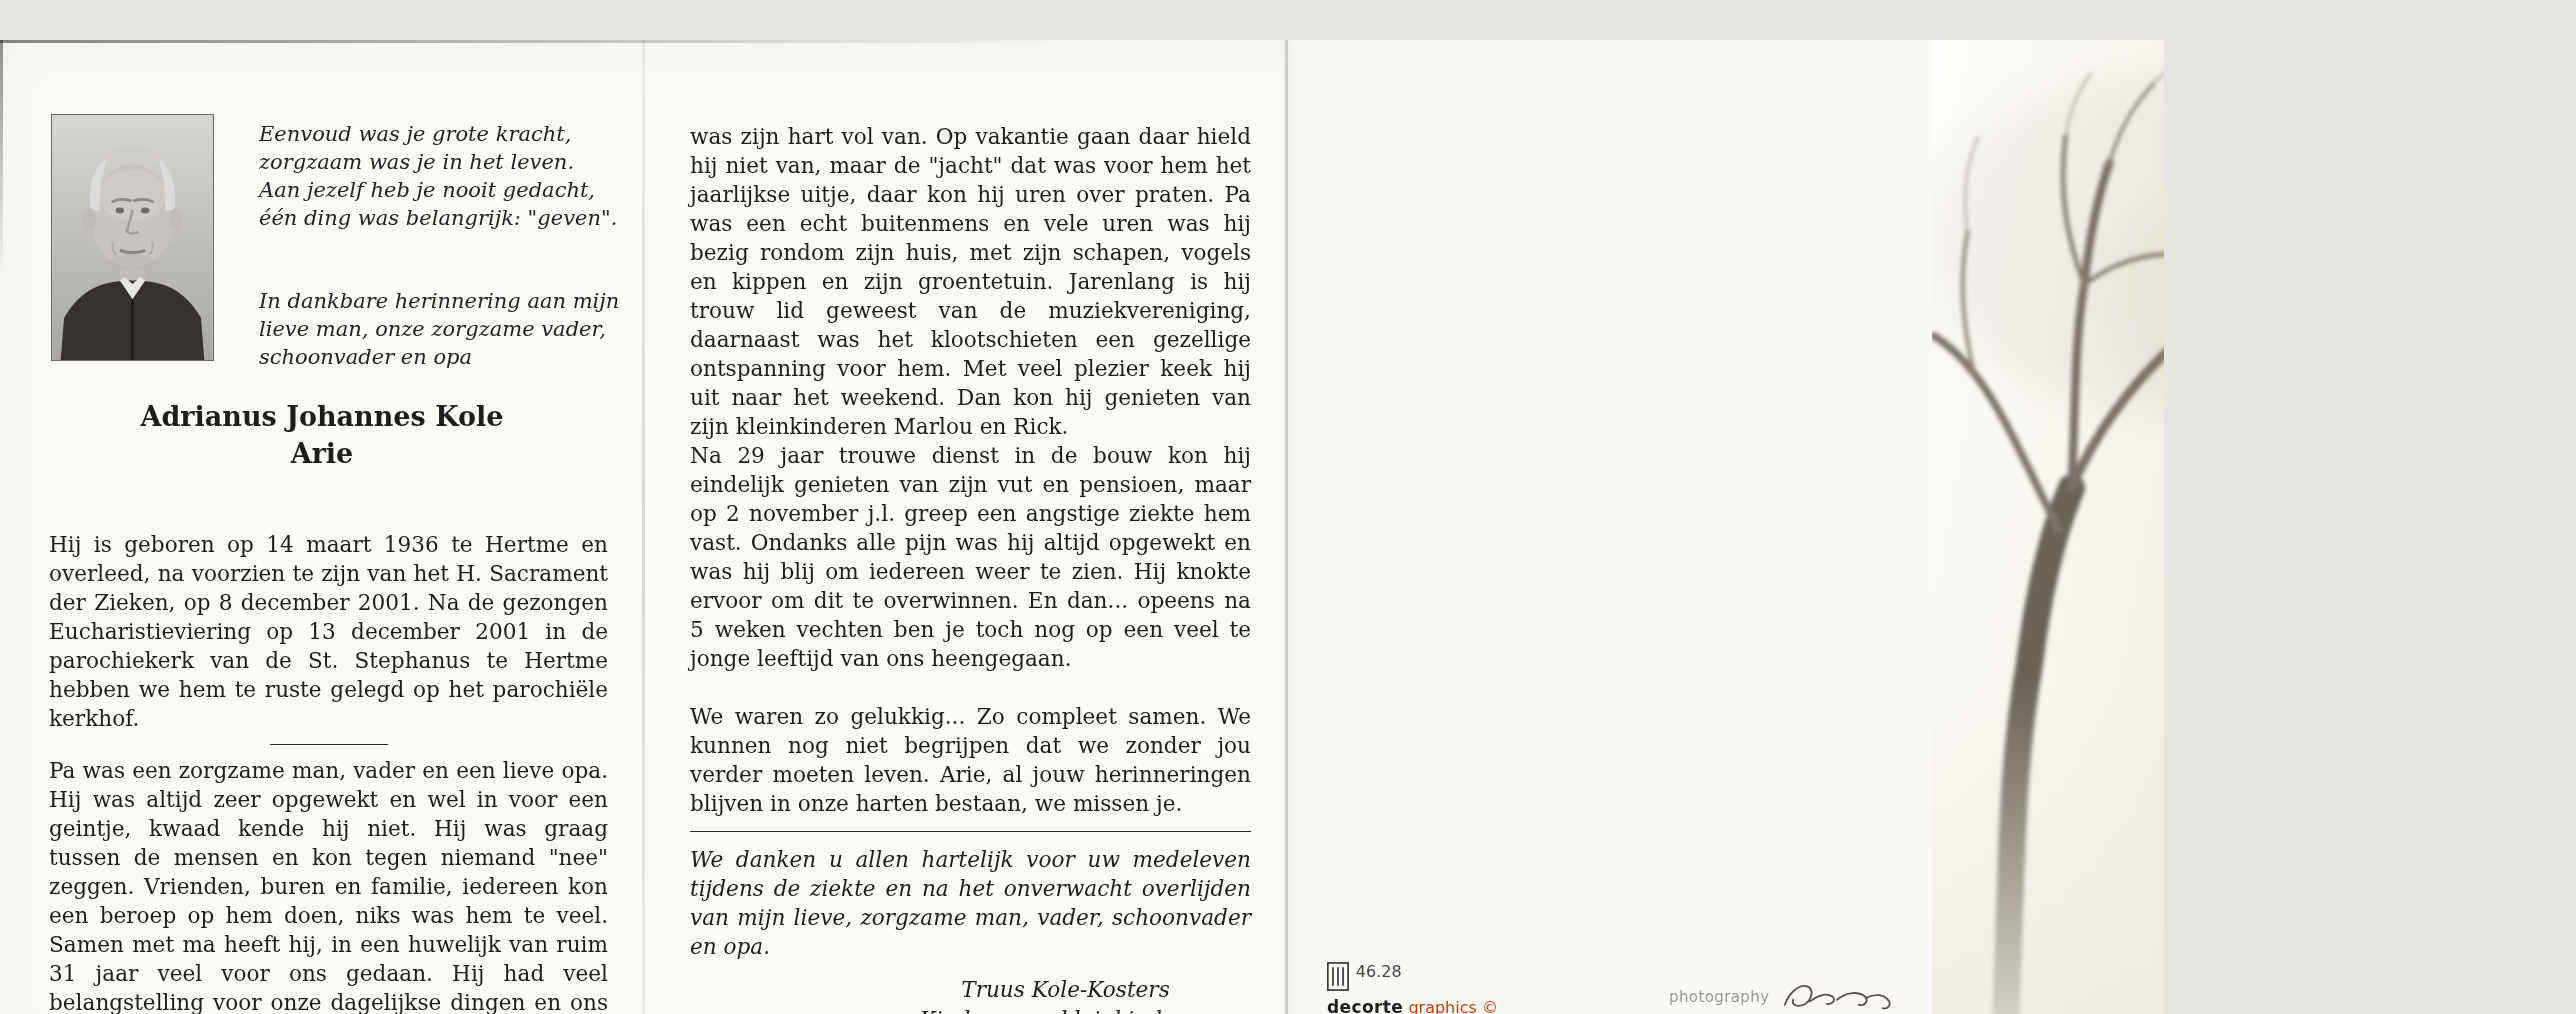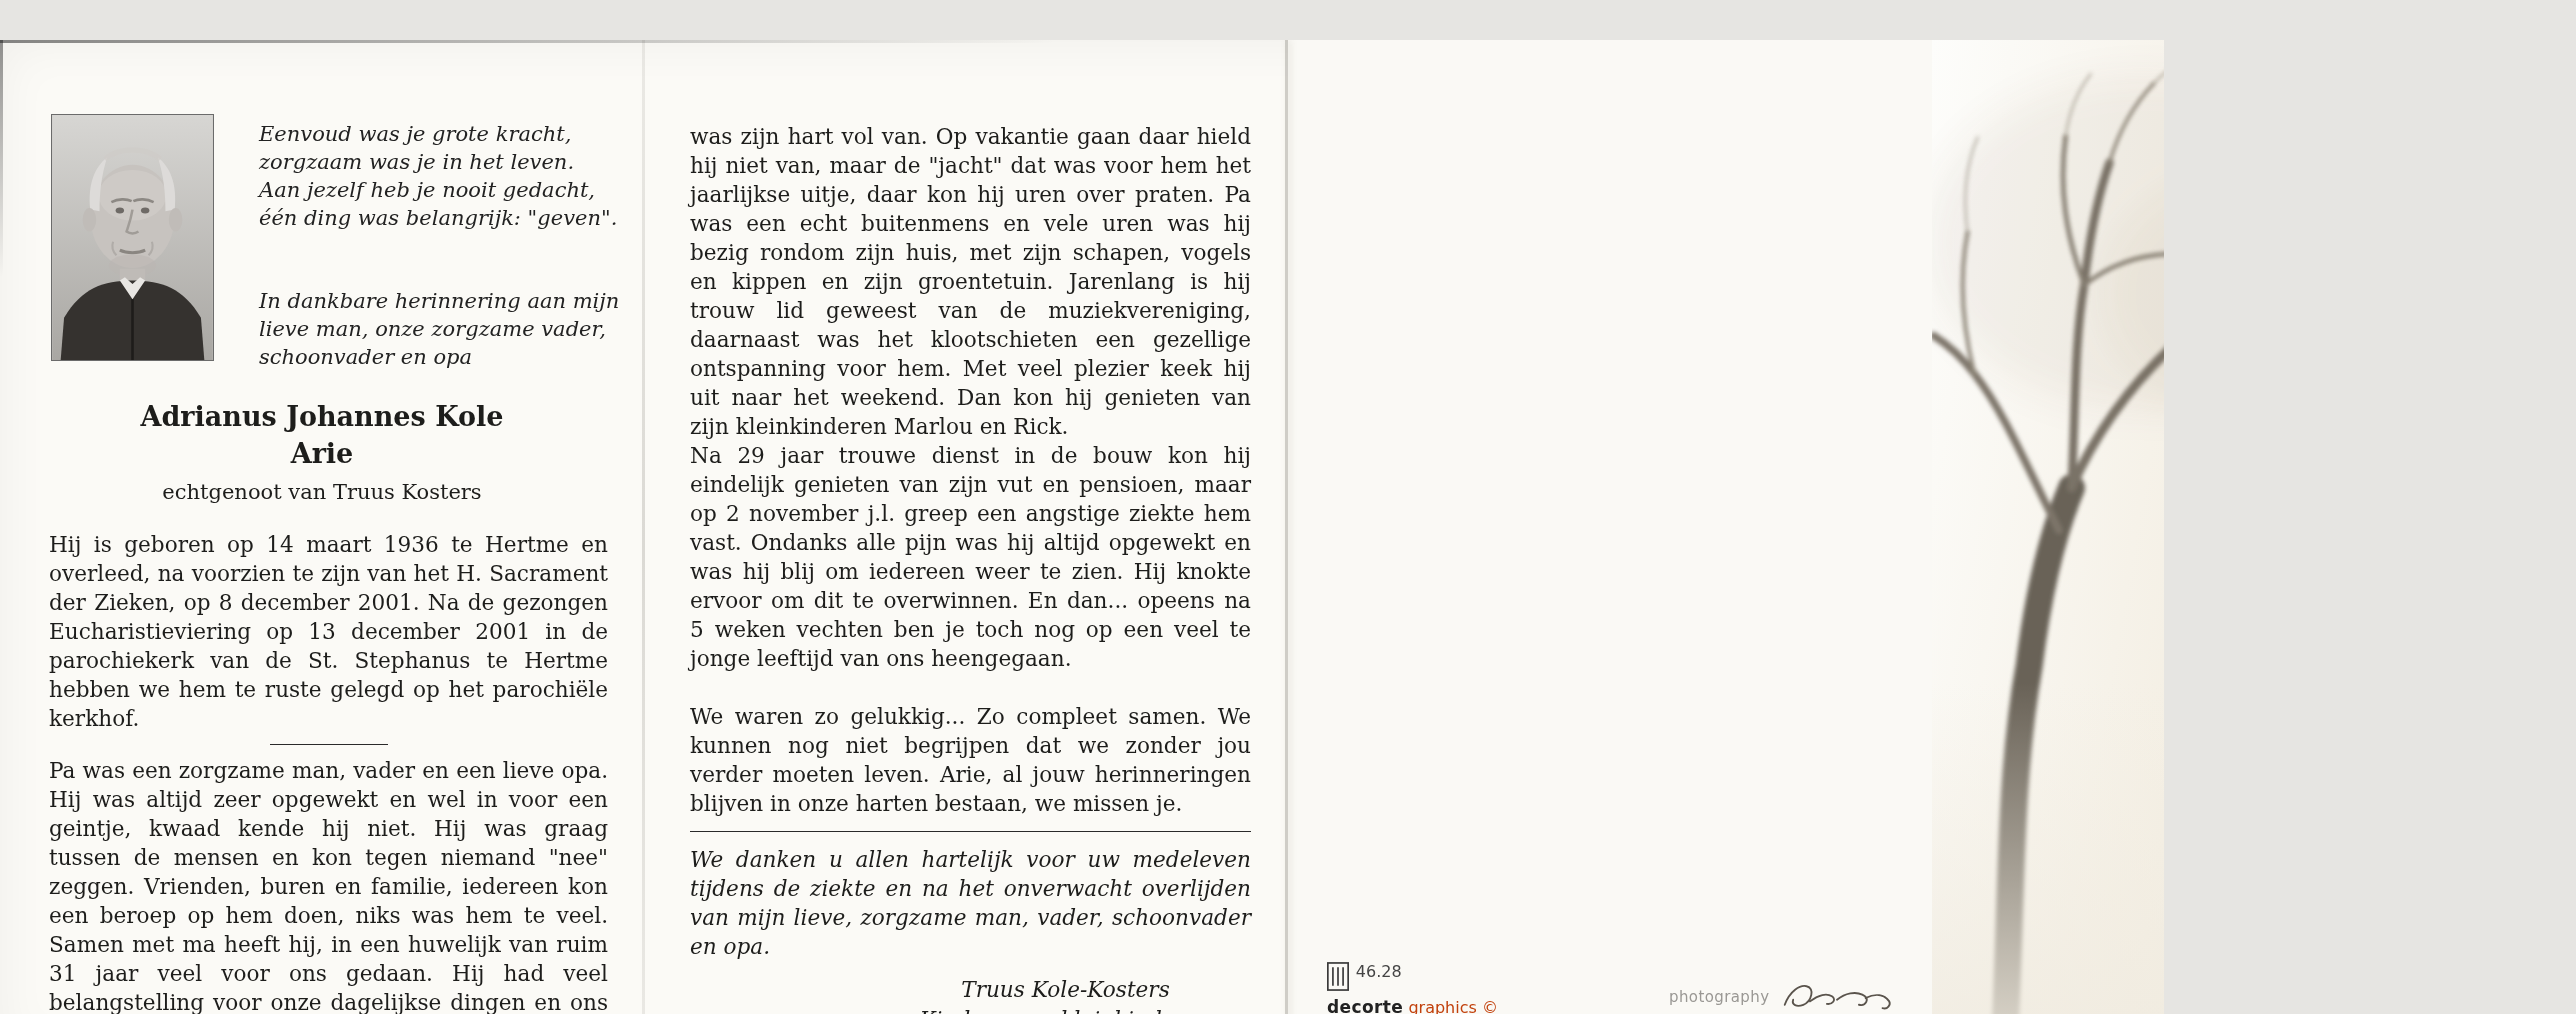--- a/index.html
+++ b/index.html
@@ -115,21 +115,20 @@
 
     <div class="dedication">
       <div>In dankbare herinnering aan mijn</div>
       <div>lieve man, onze zorgzame vader,</div>
       <div>schoonvader en opa</div>
     </div>
 
     <div class="name-block">
       <div class="name-main">Adrianus Johannes Kole</div>
       <div class="name-main">Arie</div>
-      <div class="name-sub">echtgenoot van Truus Kosters</div>
     </div>
 
     <div class="col col1">
       <p>Hij is geboren op 14 maart 1936 te Hertme en overleed, na voorzien te zijn van het H. Sacrament der Zieken, op 8 december 2001. Na de gezongen Eucharistieviering op 13 december 2001 in de parochiekerk van de St. Stephanus te Hertme hebben we hem te ruste gelegd op het parochiële kerkhof.</p>
       <div class="divider-short"></div>
       <p>Pa was een zorgzame man, vader en een lieve opa. Hij was altijd zeer opgewekt en wel in voor een geintje, kwaad kende hij niet. Hij was graag tussen de mensen en kon tegen niemand "nee" zeggen. Vrienden, buren en familie, iedereen kon een beroep op hem doen, niks was hem te veel. Samen met ma heeft hij, in een huwelijk van ruim 31 jaar veel voor ons gedaan. Hij had veel belangstelling voor onze dagelijkse dingen en ons werk. Intens kon hij genieten van de natuur, daar</p>
     </div>
   </div>
 
   <div class="panel panel2">

